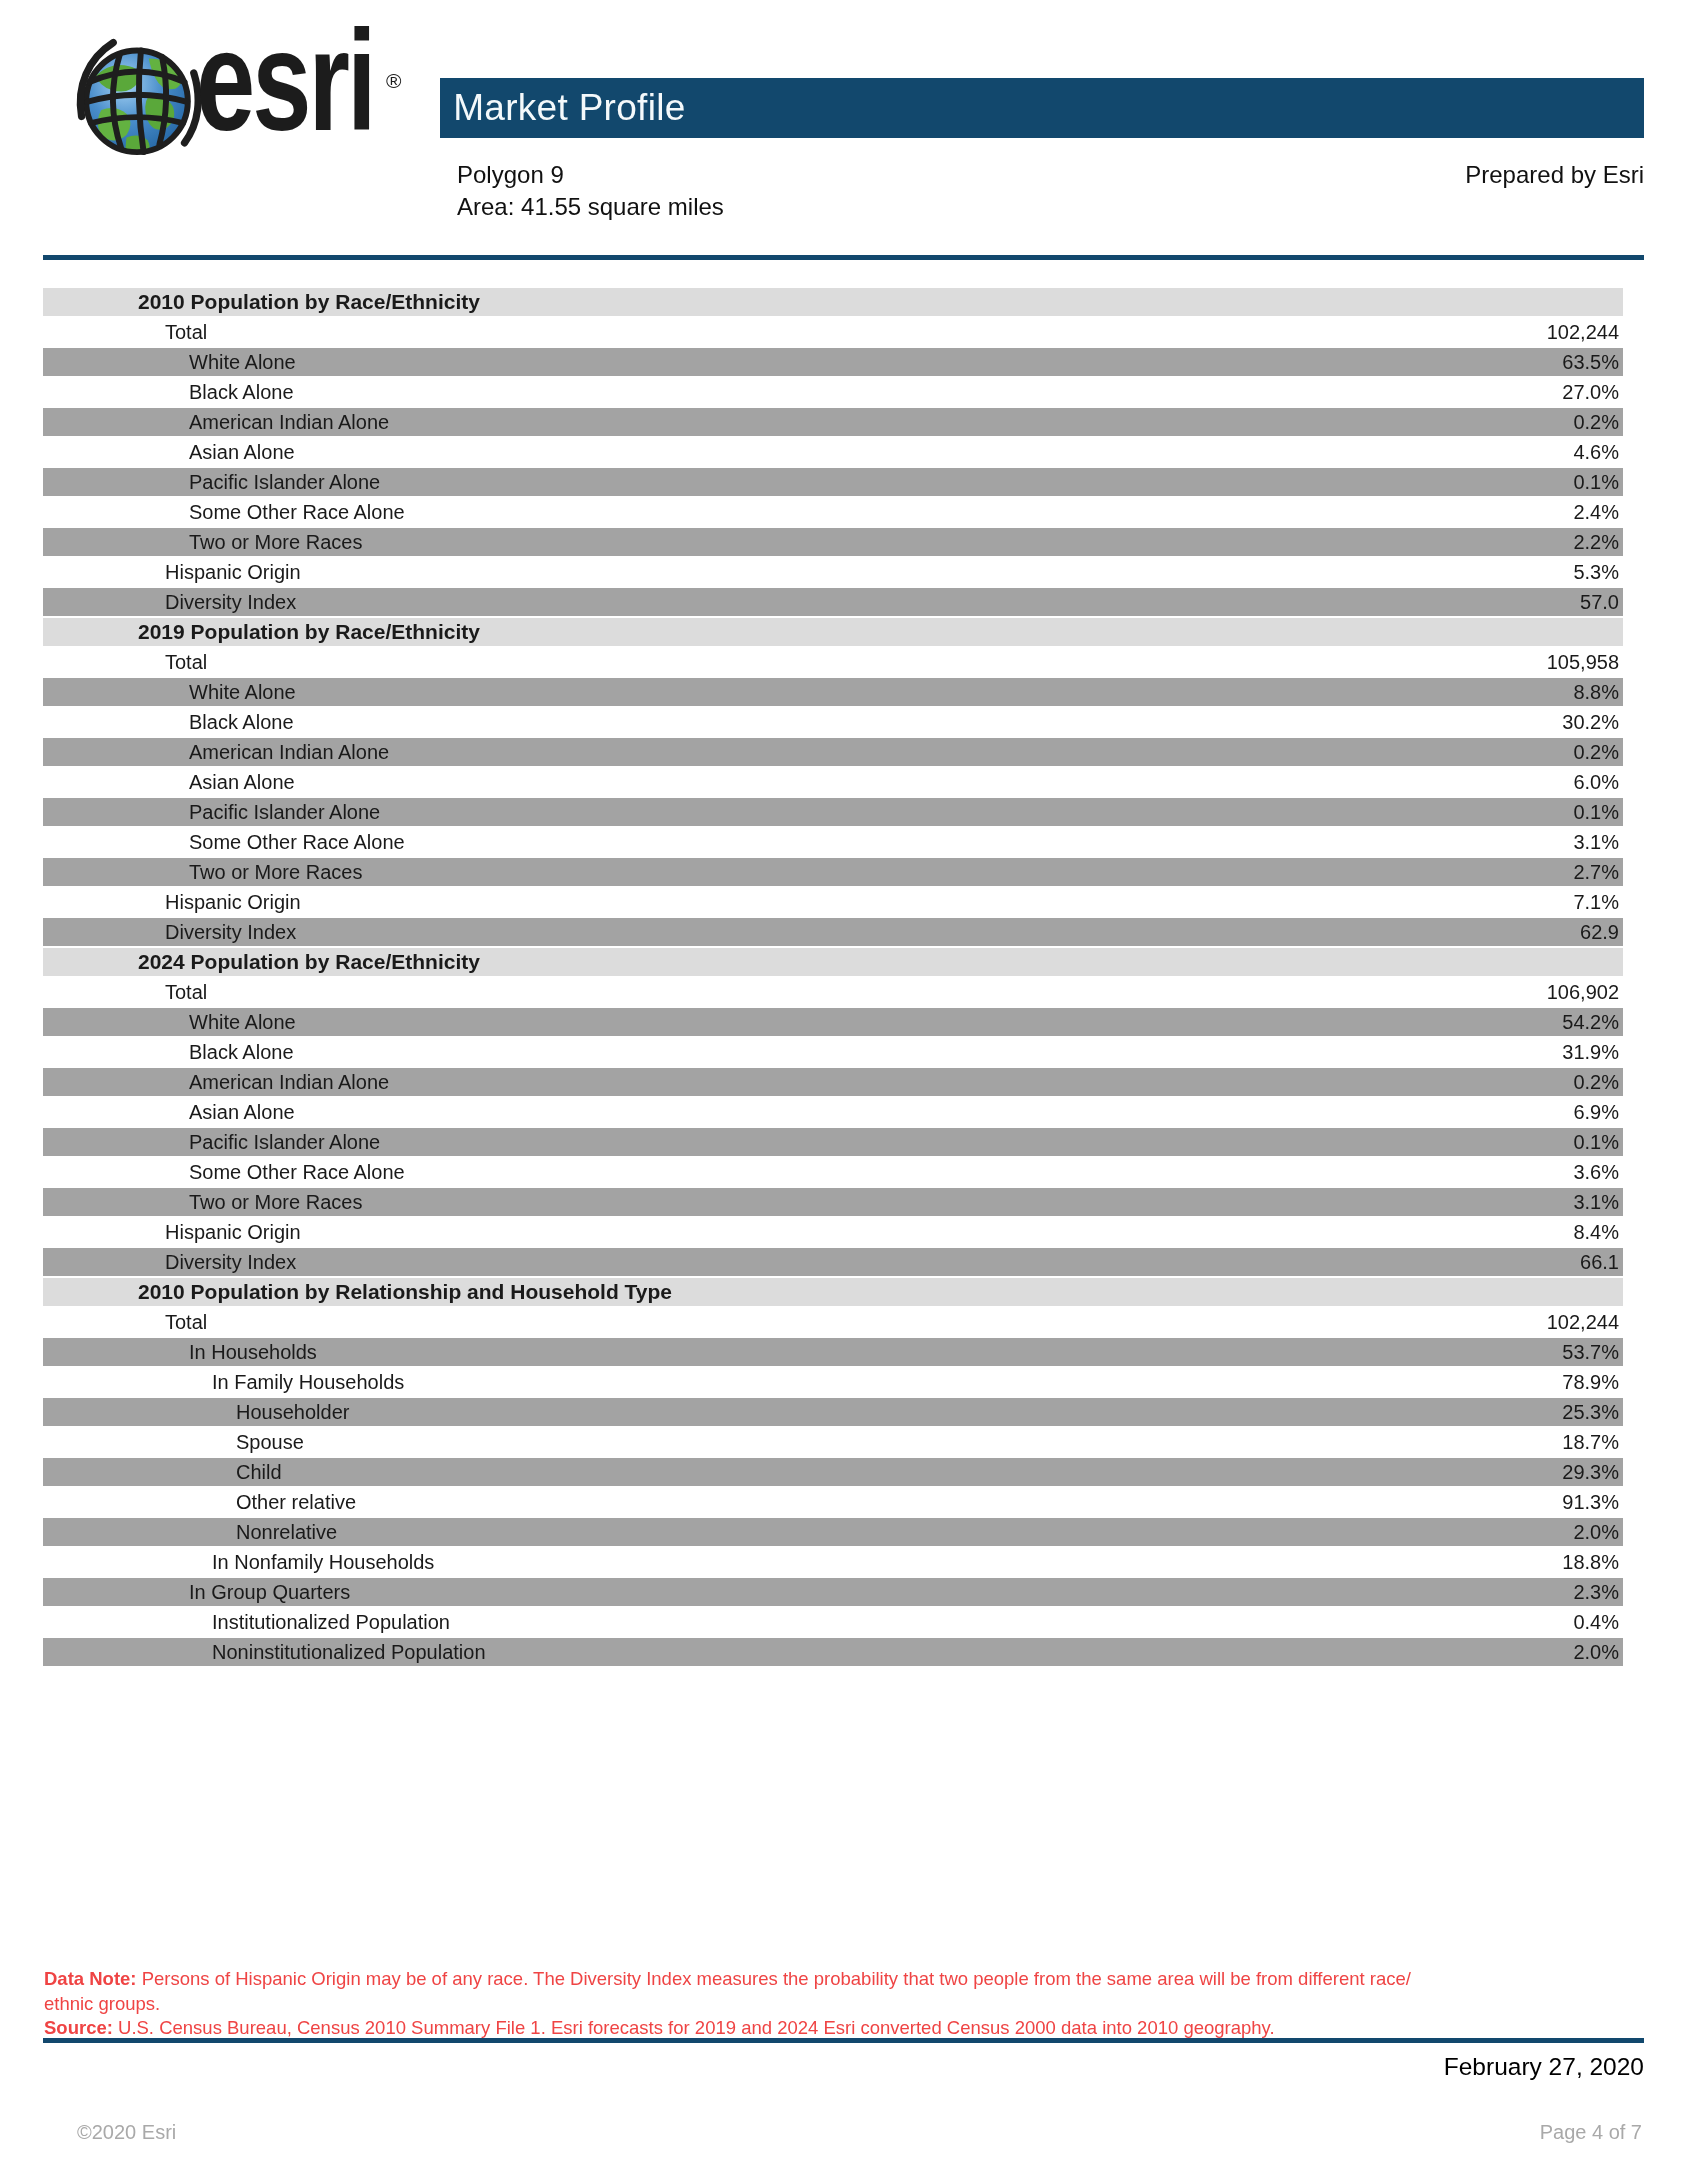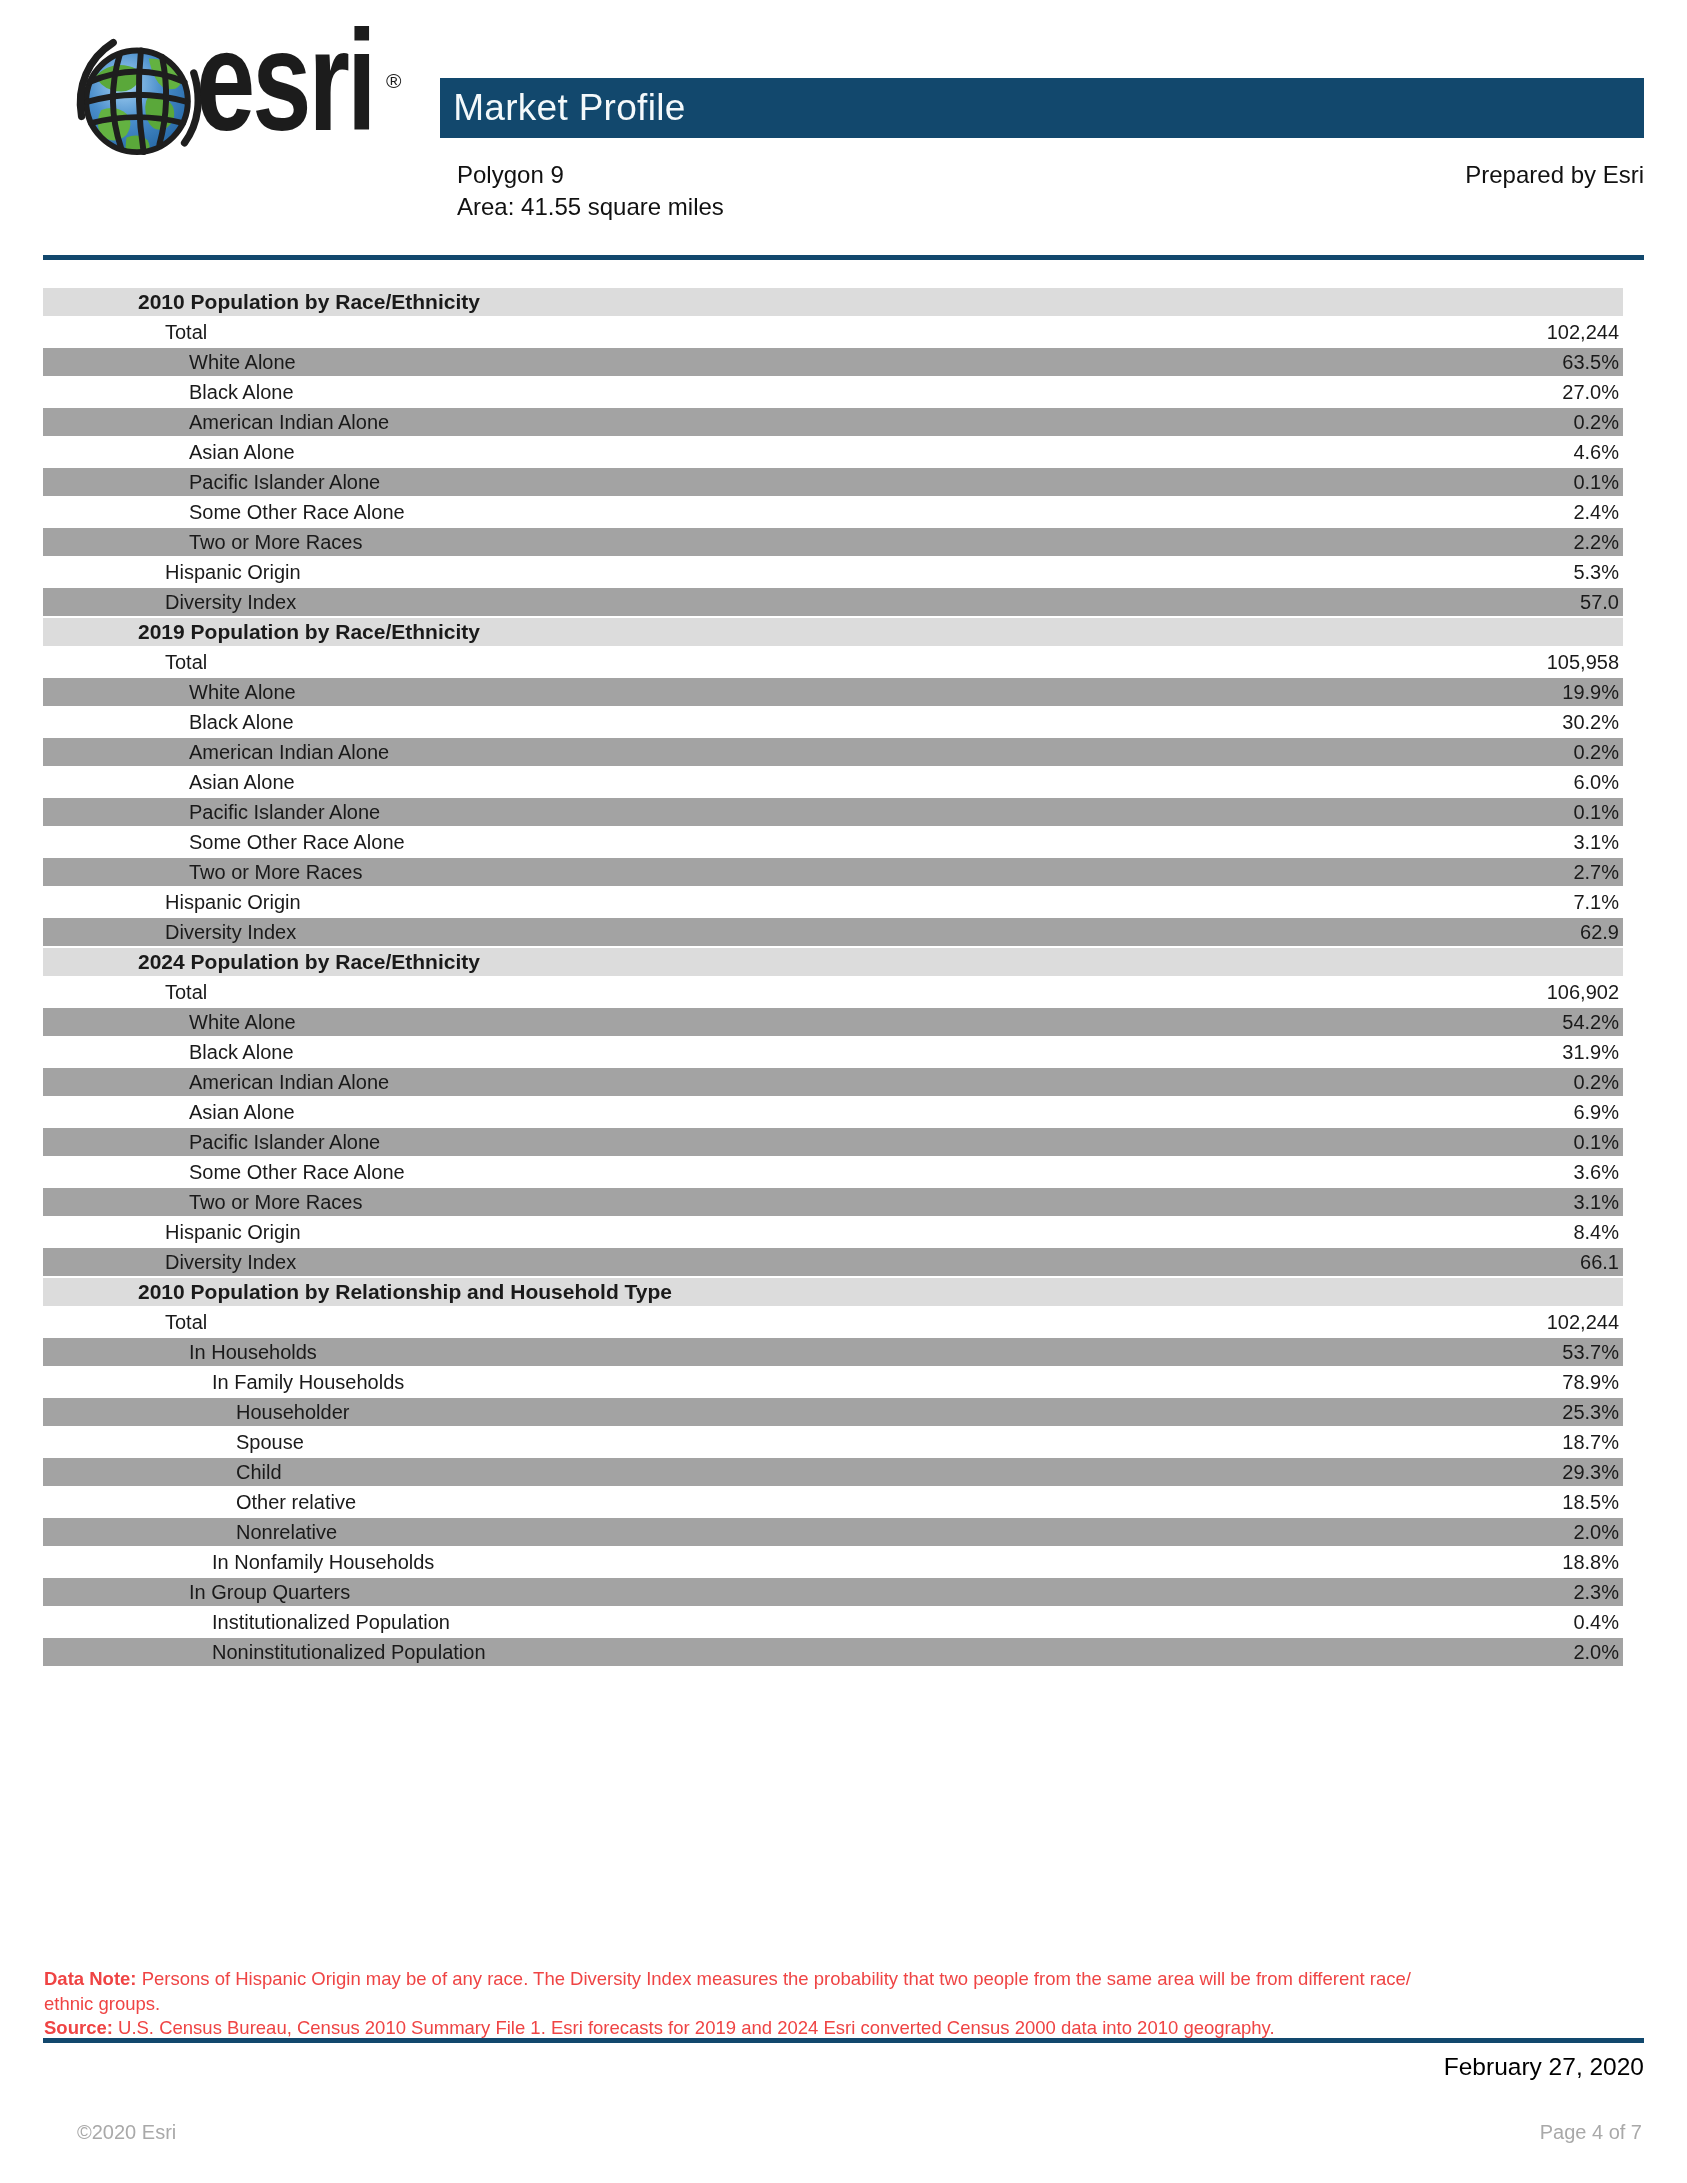--- a/index.html
+++ b/index.html
@@ -155,21 +155,21 @@
         <span class="label ind1">Diversity Index</span>
         <span class="value">57.0</span>
       </div>
       <div class="row section-header">2019 Population by Race/Ethnicity</div>
       <div class="row item">
         <span class="label ind1">Total</span>
         <span class="value">105,958</span>
       </div>
       <div class="row item stripe">
         <span class="label ind2">White Alone</span>
-        <span class="value">19.9%</span>
+        <span class="value">8.8%</span>
       </div>
       <div class="row item">
         <span class="label ind2">Black Alone</span>
         <span class="value">30.2%</span>
       </div>
       <div class="row item stripe">
         <span class="label ind2">American Indian Alone</span>
         <span class="value">0.2%</span>
       </div>
       <div class="row item">
@@ -257,21 +257,21 @@
       <div class="row item">
         <span class="label ind4">Spouse</span>
         <span class="value">18.7%</span>
       </div>
       <div class="row item stripe">
         <span class="label ind4">Child</span>
         <span class="value">29.3%</span>
       </div>
       <div class="row item">
         <span class="label ind4">Other relative</span>
-        <span class="value">18.5%</span>
+        <span class="value">91.3%</span>
       </div>
       <div class="row item stripe">
         <span class="label ind4">Nonrelative</span>
         <span class="value">2.0%</span>
       </div>
       <div class="row item">
         <span class="label ind3">In Nonfamily Households</span>
         <span class="value">18.8%</span>
       </div>
       <div class="row item stripe">

